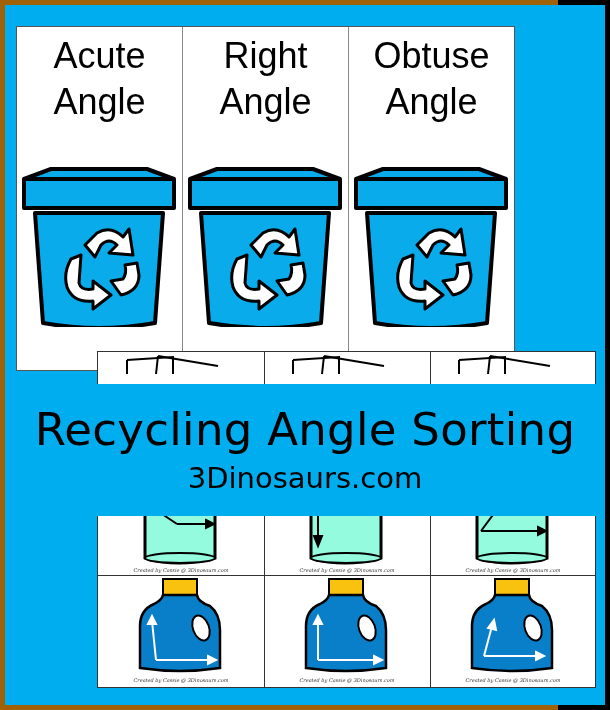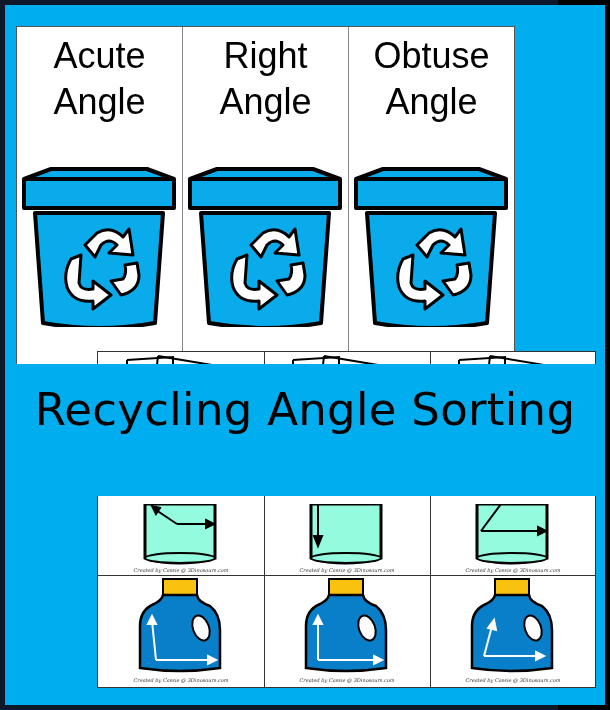--- a/index.html
+++ b/index.html
@@ -1,19 +1,19 @@
 <!DOCTYPE html>
 <html><head>
   <meta charset="utf-8">
   <style>
     * { box-sizing: border-box; margin: 0; padding: 0; }
     html, body { width: 610px; height: 710px; overflow: hidden; background: #000; }
     .frame {
       position: absolute; left: 0; top: 0; width: 558px; height: 710px;
-      background: #0f172a;
+      background: #a16207;
     }
     .bg {
       position: absolute; left: 5px; top: 5px; width: 600px; height: 700px;
       background: #00adee;
     }
     
     .top-card {
       position: absolute; left: 16px; top: 26px; width: 499px; height: 345px;
       background: #fff; border: 1px solid #555;
       display: flex;
@@ -40,21 +40,21 @@
     .grid-col-line { position: absolute; top: 0; bottom: 0; width: 1px; background: #333; }
     .grid-row-line { position: absolute; left: 0; right: 0; height: 1px; background: #333; }
     .cell { position: absolute; width: 166px; }
     .credit {
       position: absolute; left: 0; right: 0; text-align: center;
       font-family: "DejaVu Serif", serif; font-style: italic;
       font-size: 5px; color: #333;
     }
     
     .banner {
-      position: absolute; left: 5px; top: 364px; width: 600px; height: 132px;
+      position: absolute; left: 5px; top: 384px; width: 600px; height: 132px;
       background: #00adee;
     }
     .banner-title {
       position: absolute; left: 0; right: 0; top: 18px;
       text-align: center; color: #000;
       font-family: "DejaVu Sans", sans-serif; font-size: 45px; line-height: 56px;
       letter-spacing: 0.3px;
     }
     .banner-sub {
       position: absolute; left: 0; right: 0; top: 76px;
@@ -225,14 +225,15 @@
           <path d="M58 52 L64 44 L66 54 Z"></path>
             <path d="M106 76 L114 80 L106 84 Z"></path>
         </g>
       </svg>
       <div class="credit" style="top:101px">Created by Cassie @ 3Dinosaurs.com</div>
     </div>
   </div>
 
   <div class="banner">
     <div class="banner-title">Recycling Angle Sorting</div>
+    <div class="banner-sub">3Dinosaurs.com</div>
   </div>
 </div>
 
 </body></html>

